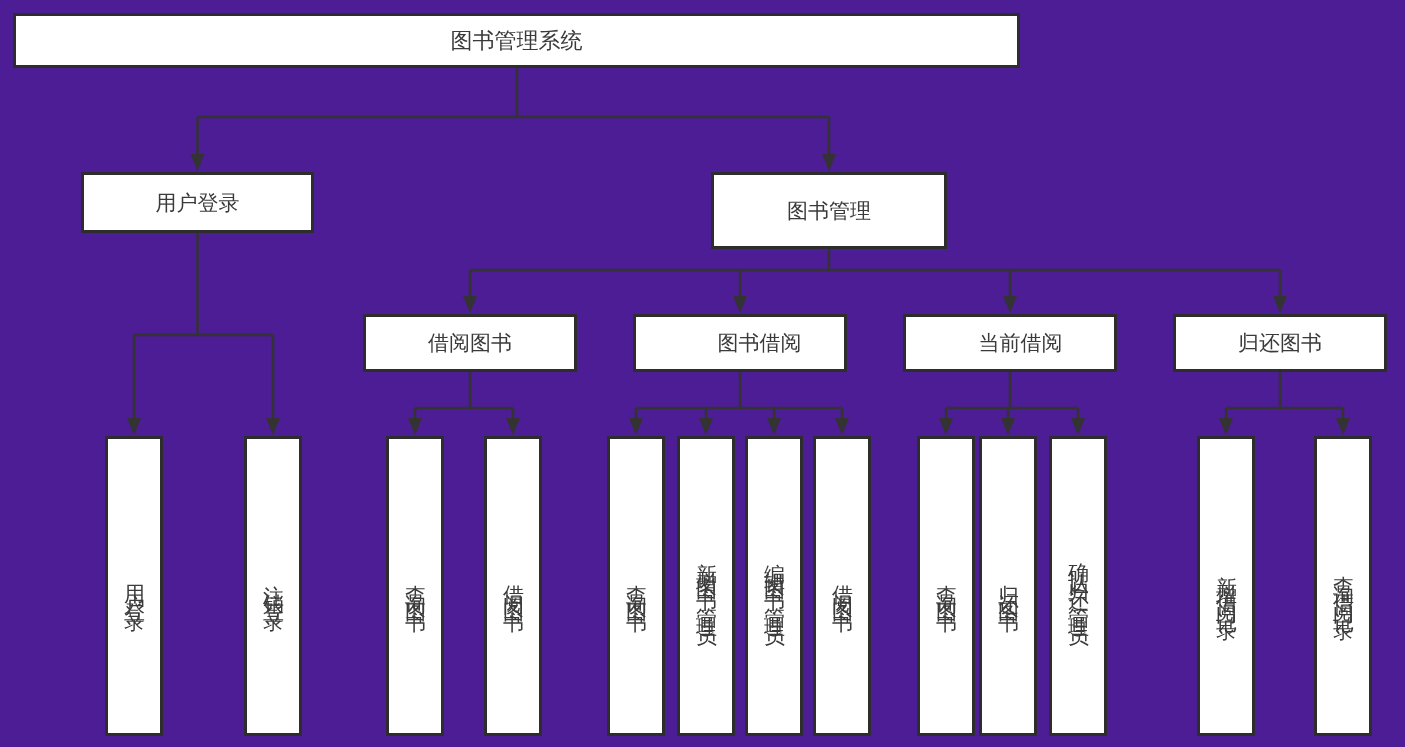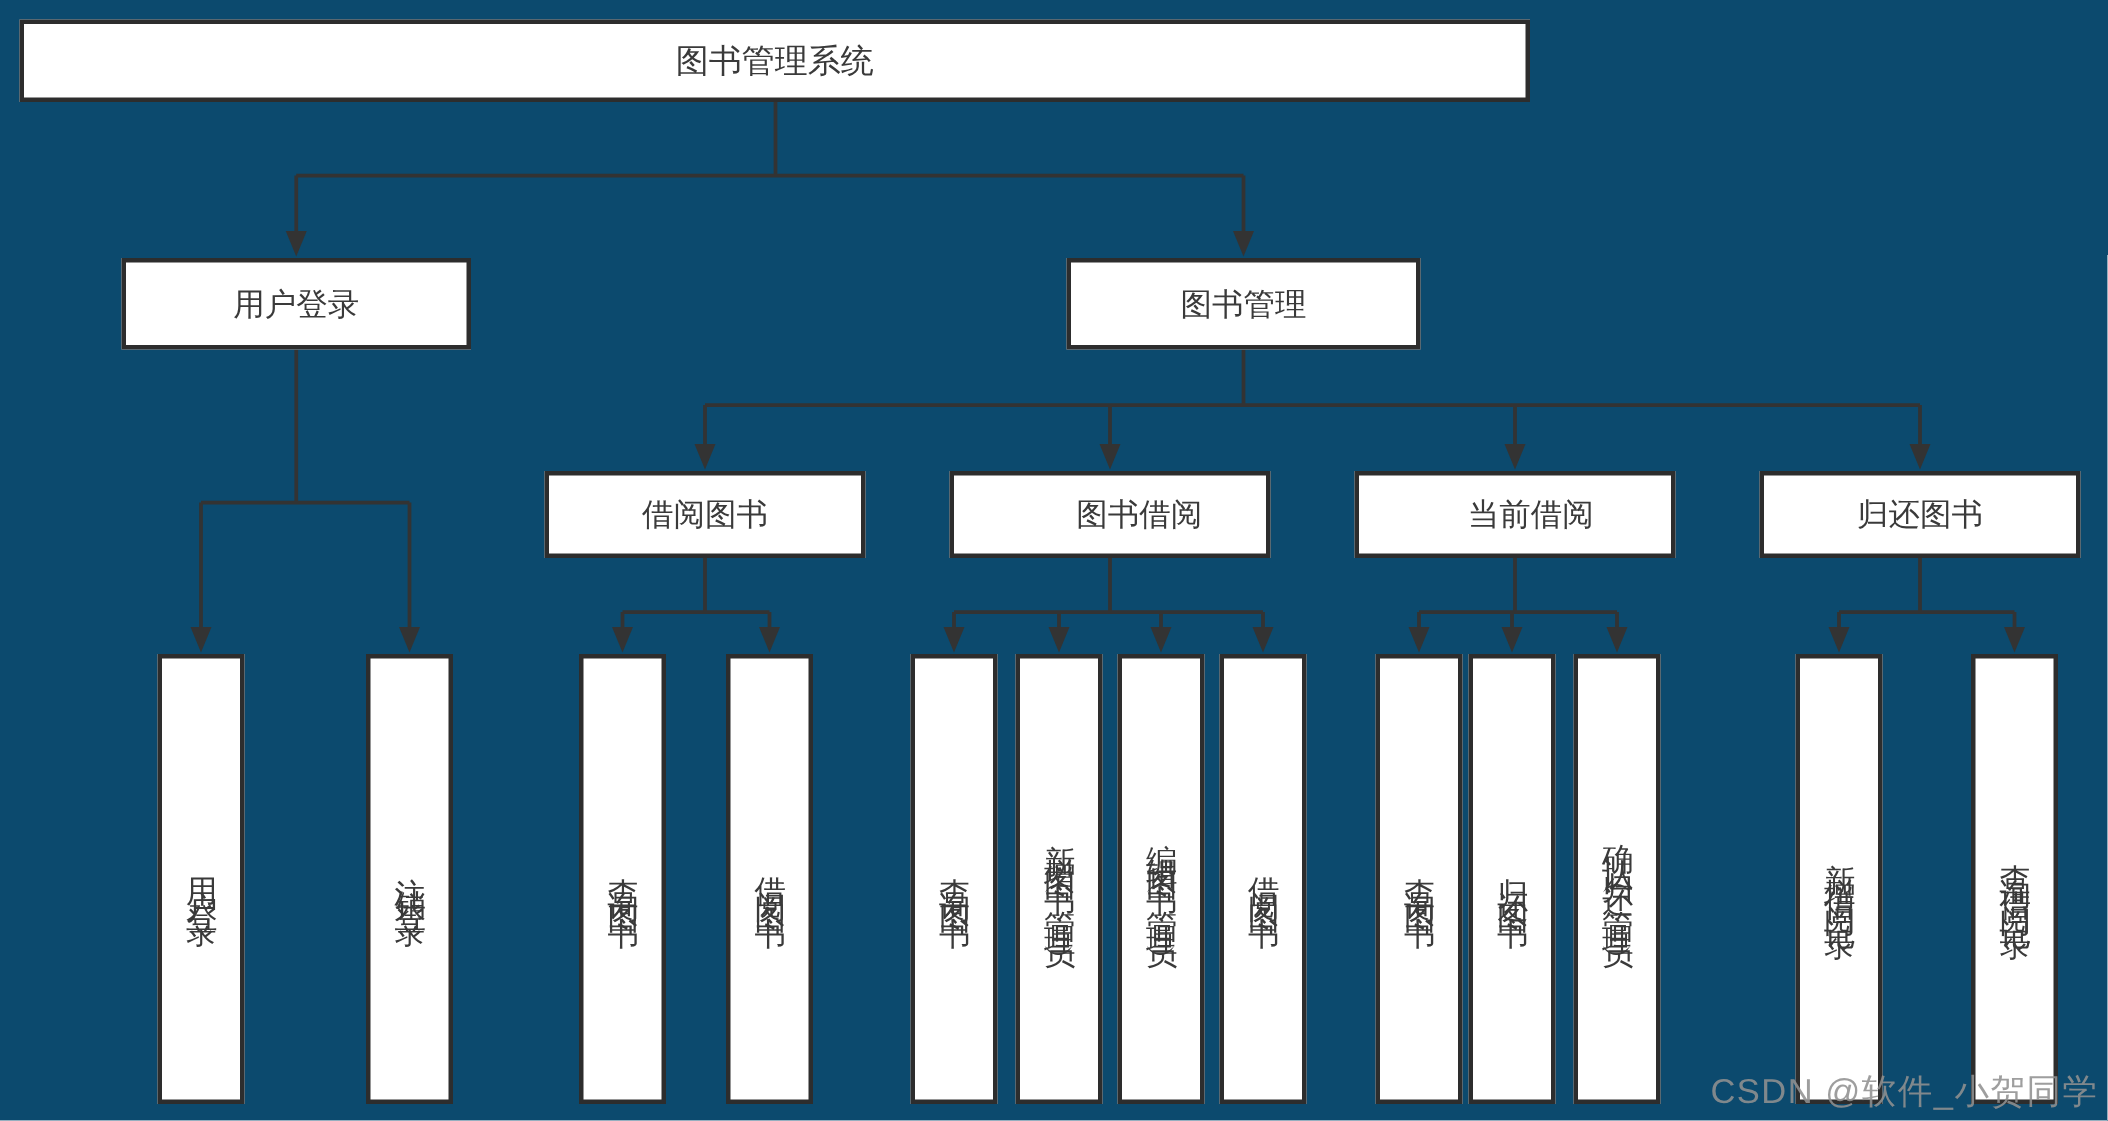--- a/index.html
+++ b/index.html
@@ -1,39 +1,39 @@
 <!DOCTYPE html>
 <html><head>
 <meta charset="utf-8">
 <style>
   html,body{margin:0;padding:0;background:#ffffff;}
   #stage{
-    position:relative;width:1405px;height:747px;background:#0c4a6e;overflow:hidden;
-    font-family:Liberation Sans, sans-serif;color:#333333;
+    position:relative;width:1405px;height:747px;background:#4c1d95;overflow:hidden;
+    font-family:Liberation Serif, serif;color:#333333;
   }
   #connectors{position:absolute;left:0;top:0;width:1405px;height:747px;}
   .box{
     position:absolute;background:#ffffff;border:3px solid #2d2d2d;
     display:flex;align-items:center;justify-content:center;
     font-size:21px;color:#3a3a3a;box-sizing:border-box;z-index:2;
   }
   .vbox{
     position:absolute;background:#ffffff;border:3px solid #2d2d2d;
     width:58px;height:300px;top:436px;
     display:flex;align-items:center;justify-content:center;
     box-sizing:border-box;z-index:2;
   }
   .vbox span{
     writing-mode:vertical-rl;text-orientation:mixed;
     font-size:21px;letter-spacing:9px;color:#3a3a3a;line-height:1;
     white-space:nowrap;
   }
   .root{left:13px;top:13px;width:1007px;height:55px;font-size:22px;}
   .lvl2-a{left:81px;top:172px;width:233px;height:61px;}
-  .lvl2-b{left:711px;top:172px;width:236px;height:61px;}
+  .lvl2-b{left:711px;top:172px;width:236px;height:77px;}
   .lvl3{top:314px;width:214px;height:58px;}
   .l3-1{left:363px;} .l3-2{left:633px;padding-left:39px;} .l3-3{left:903px;padding-left:21px;} .l3-4{left:1173px;}
   .lf-1{left:105px;}  .lf-2{left:244px;}
   .lf-3{left:386px;}  .lf-4{left:484px;}
   .lf-5{left:607px;}  .lf-6{left:677px;}  .lf-7{left:745px;}  .lf-8{left:813px;}
   .lf-9{left:917px;}  .lf-10{left:979px;} .lf-11{left:1049px;}
   .lf-12{left:1197px;} .lf-13{left:1314px;}
   #watermark{
     position:absolute;right:6px;top:712px;z-index:5;
     font-size:23px;color:rgba(145,145,145,0.88);letter-spacing:1px;
@@ -158,15 +158,14 @@
     <span>确认归还（管理员）</span>
   </div>
 
   <div class="vbox lf-12">
     <span>新增借阅记录</span>
   </div>
   <div class="vbox lf-13">
     <span>查询借阅记录</span>
   </div>
 
-  <div id="watermark">CSDN @软件_小贺同学</div>
 
 </div>
 
 </body></html>

